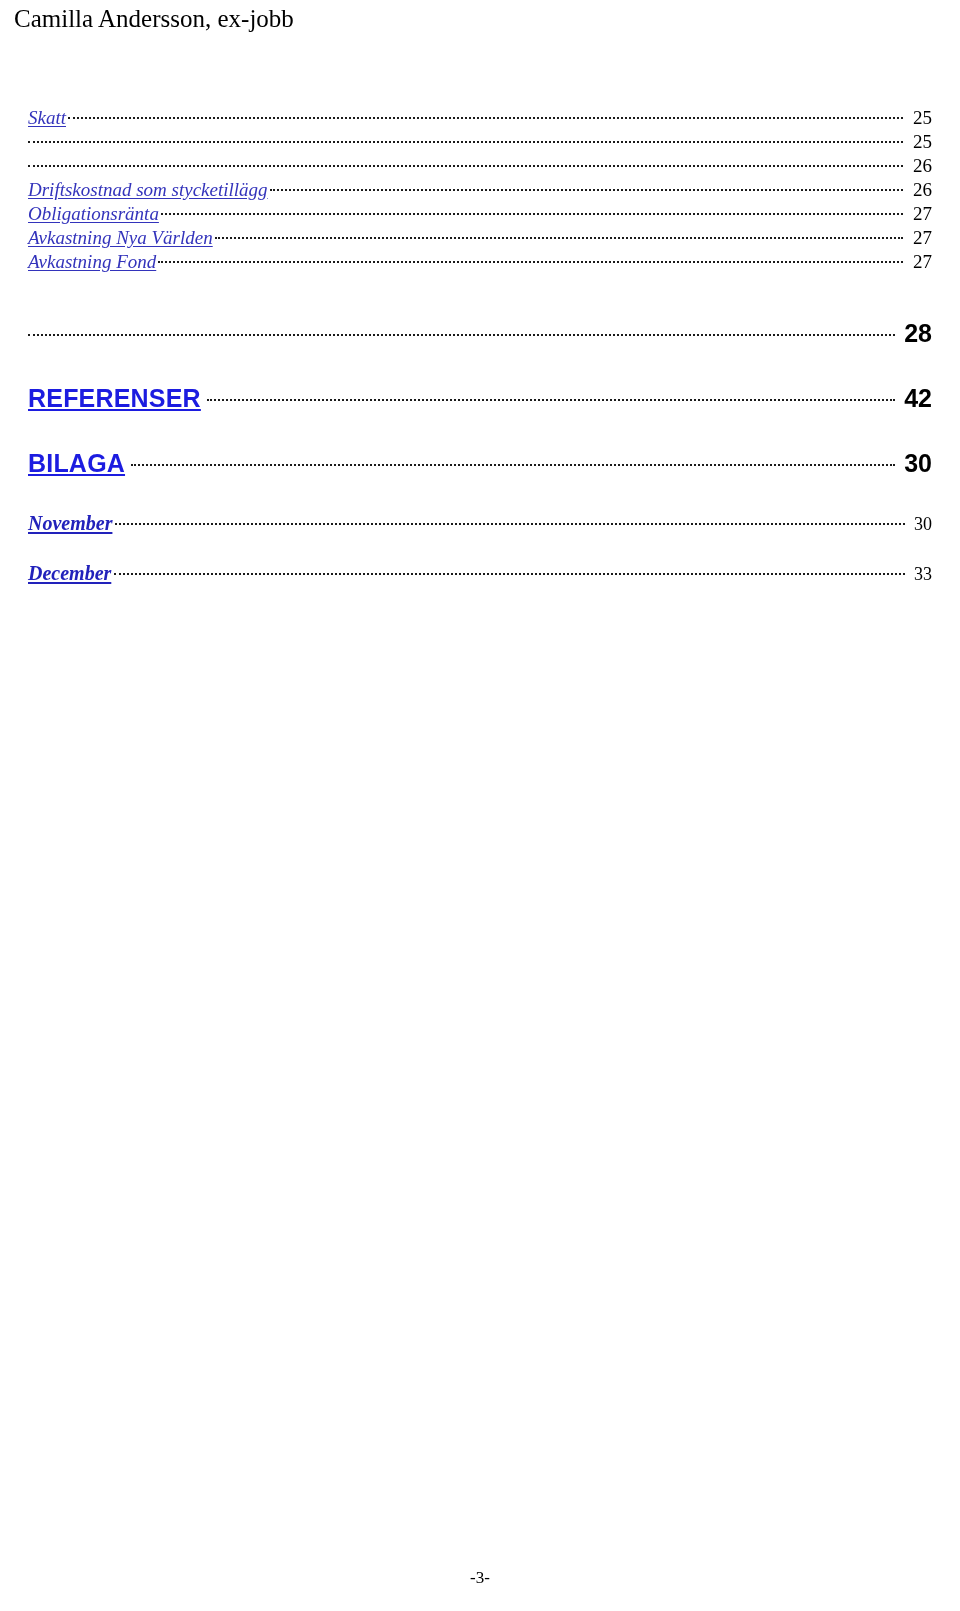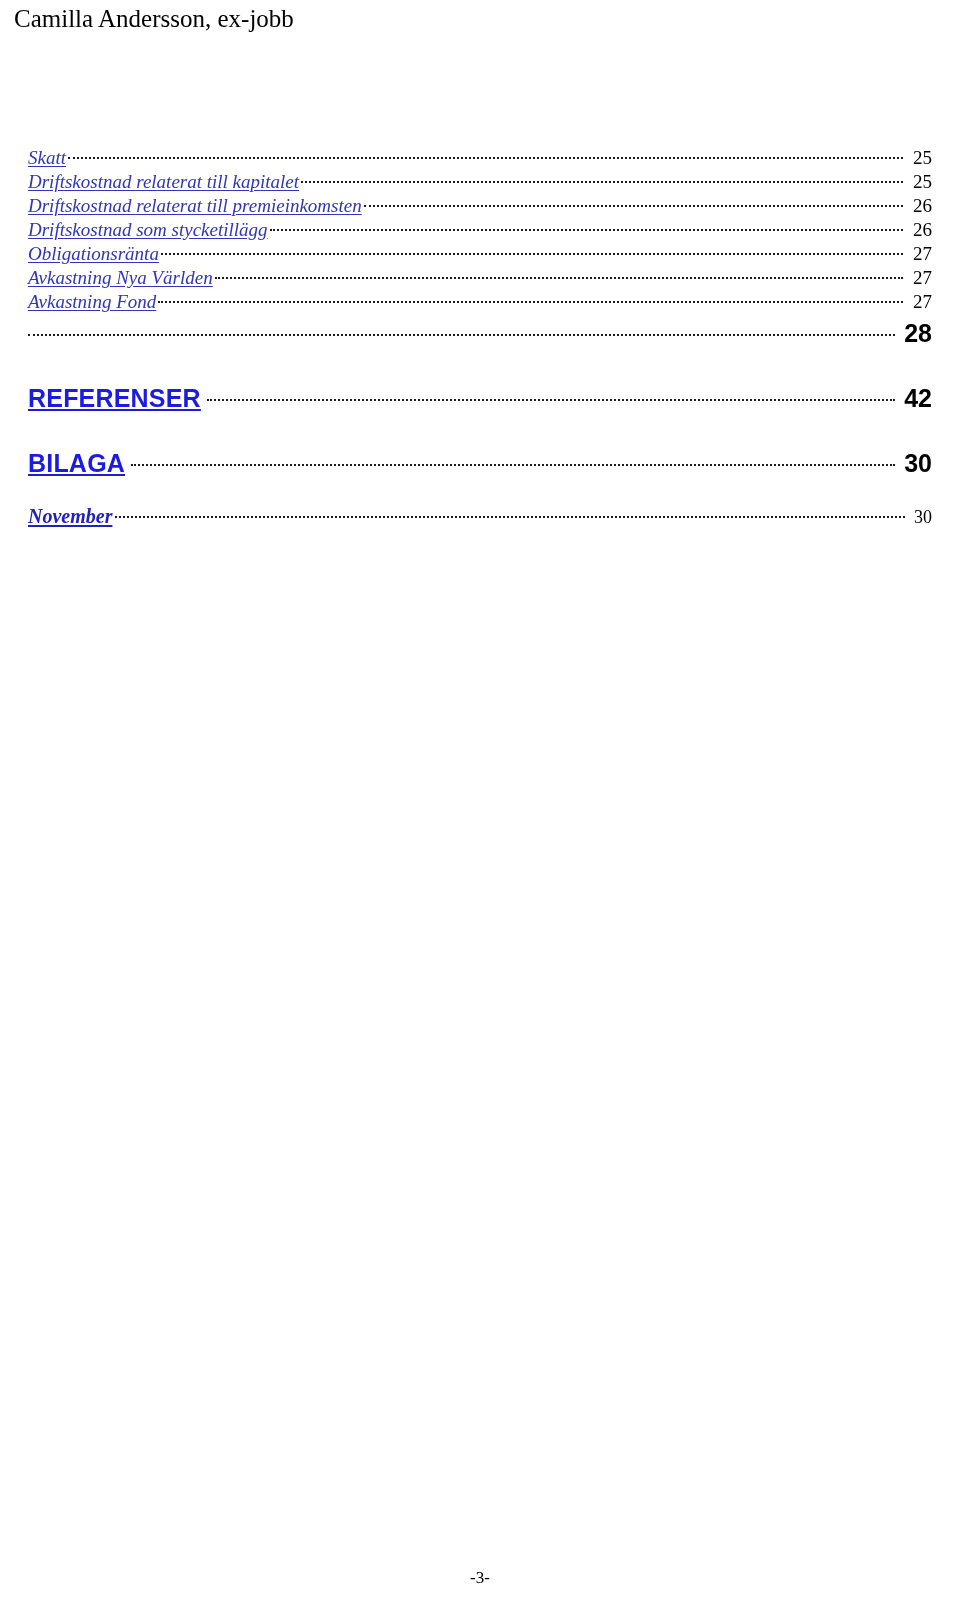--- a/index.html
+++ b/index.html
@@ -87,21 +87,20 @@
   }
   .row-sub .leader::before {
     border-bottom-width: 2px;
     bottom: 0.30em;
   }
   .row-sub .pageno {
     font-family: "Liberation Serif", "DejaVu Serif", serif;
     font-size: 19px;
     font-style: normal;
     min-width: 26px;
-    margin-top: 40px;
   }
 
   
   .row-head {
     height: 34px;
     line-height: 34px;
   }
   .row-head .entry-label {
     font-family: "Liberation Sans", "DejaVu Sans", sans-serif;
     font-weight: bold;
@@ -127,20 +126,21 @@
     height: 28px;
     line-height: 28px;
   }
   .row-month .entry-label {
     font-family: "Liberation Serif", "DejaVu Serif", serif;
     font-style: italic;
     font-weight: bold;
     font-size: 20px;
     color: #2222bb;
     padding-right: 3px;
+    margin-top: 7px;
   }
   .row-month .leader::before {
     bottom: 0.30em;
   }
   .row-month .pageno {
     font-family: "Liberation Serif", "DejaVu Serif", serif;
     font-size: 18px;
     min-width: 24px;
   }
 
@@ -168,27 +168,25 @@
 
 <div class="toc">
 
   <div class="toc-row row-sub">
     <span class="entry-label">Skatt</span>
     <span class="leader"></span>
     <span class="pageno">25</span>
   </div>
 
   <div class="toc-row row-sub">
-    <span class="entry-label">Driftskostnad relaterat till kapitalet</span>
     <span class="leader"></span>
     <span class="pageno">25</span>
   </div>
 
   <div class="toc-row row-sub">
-    <span class="entry-label">Driftskostnad relaterat till premieinkomsten</span>
     <span class="leader"></span>
     <span class="pageno">26</span>
   </div>
 
   <div class="toc-row row-sub">
     <span class="entry-label">Driftskostnad som stycketillägg</span>
     <span class="leader"></span>
     <span class="pageno">26</span>
   </div>
 
@@ -236,19 +234,24 @@
   <div class="gap-sm"></div>
 
   <div class="toc-row row-month">
     <span class="entry-label">November</span>
     <span class="leader"></span>
     <span class="pageno">30</span>
   </div>
 
   <div class="gap-sm"></div>
 
+  <div class="toc-row row-month">
+    <span class="entry-label">December</span>
+    <span class="leader"></span>
+    <span class="pageno">33</span>
+  </div>
 
   <div class="gap-sm"></div>
 
 
 </div>
 
 <div class="doc-footer">-3-</div>
 
 </body></html>

